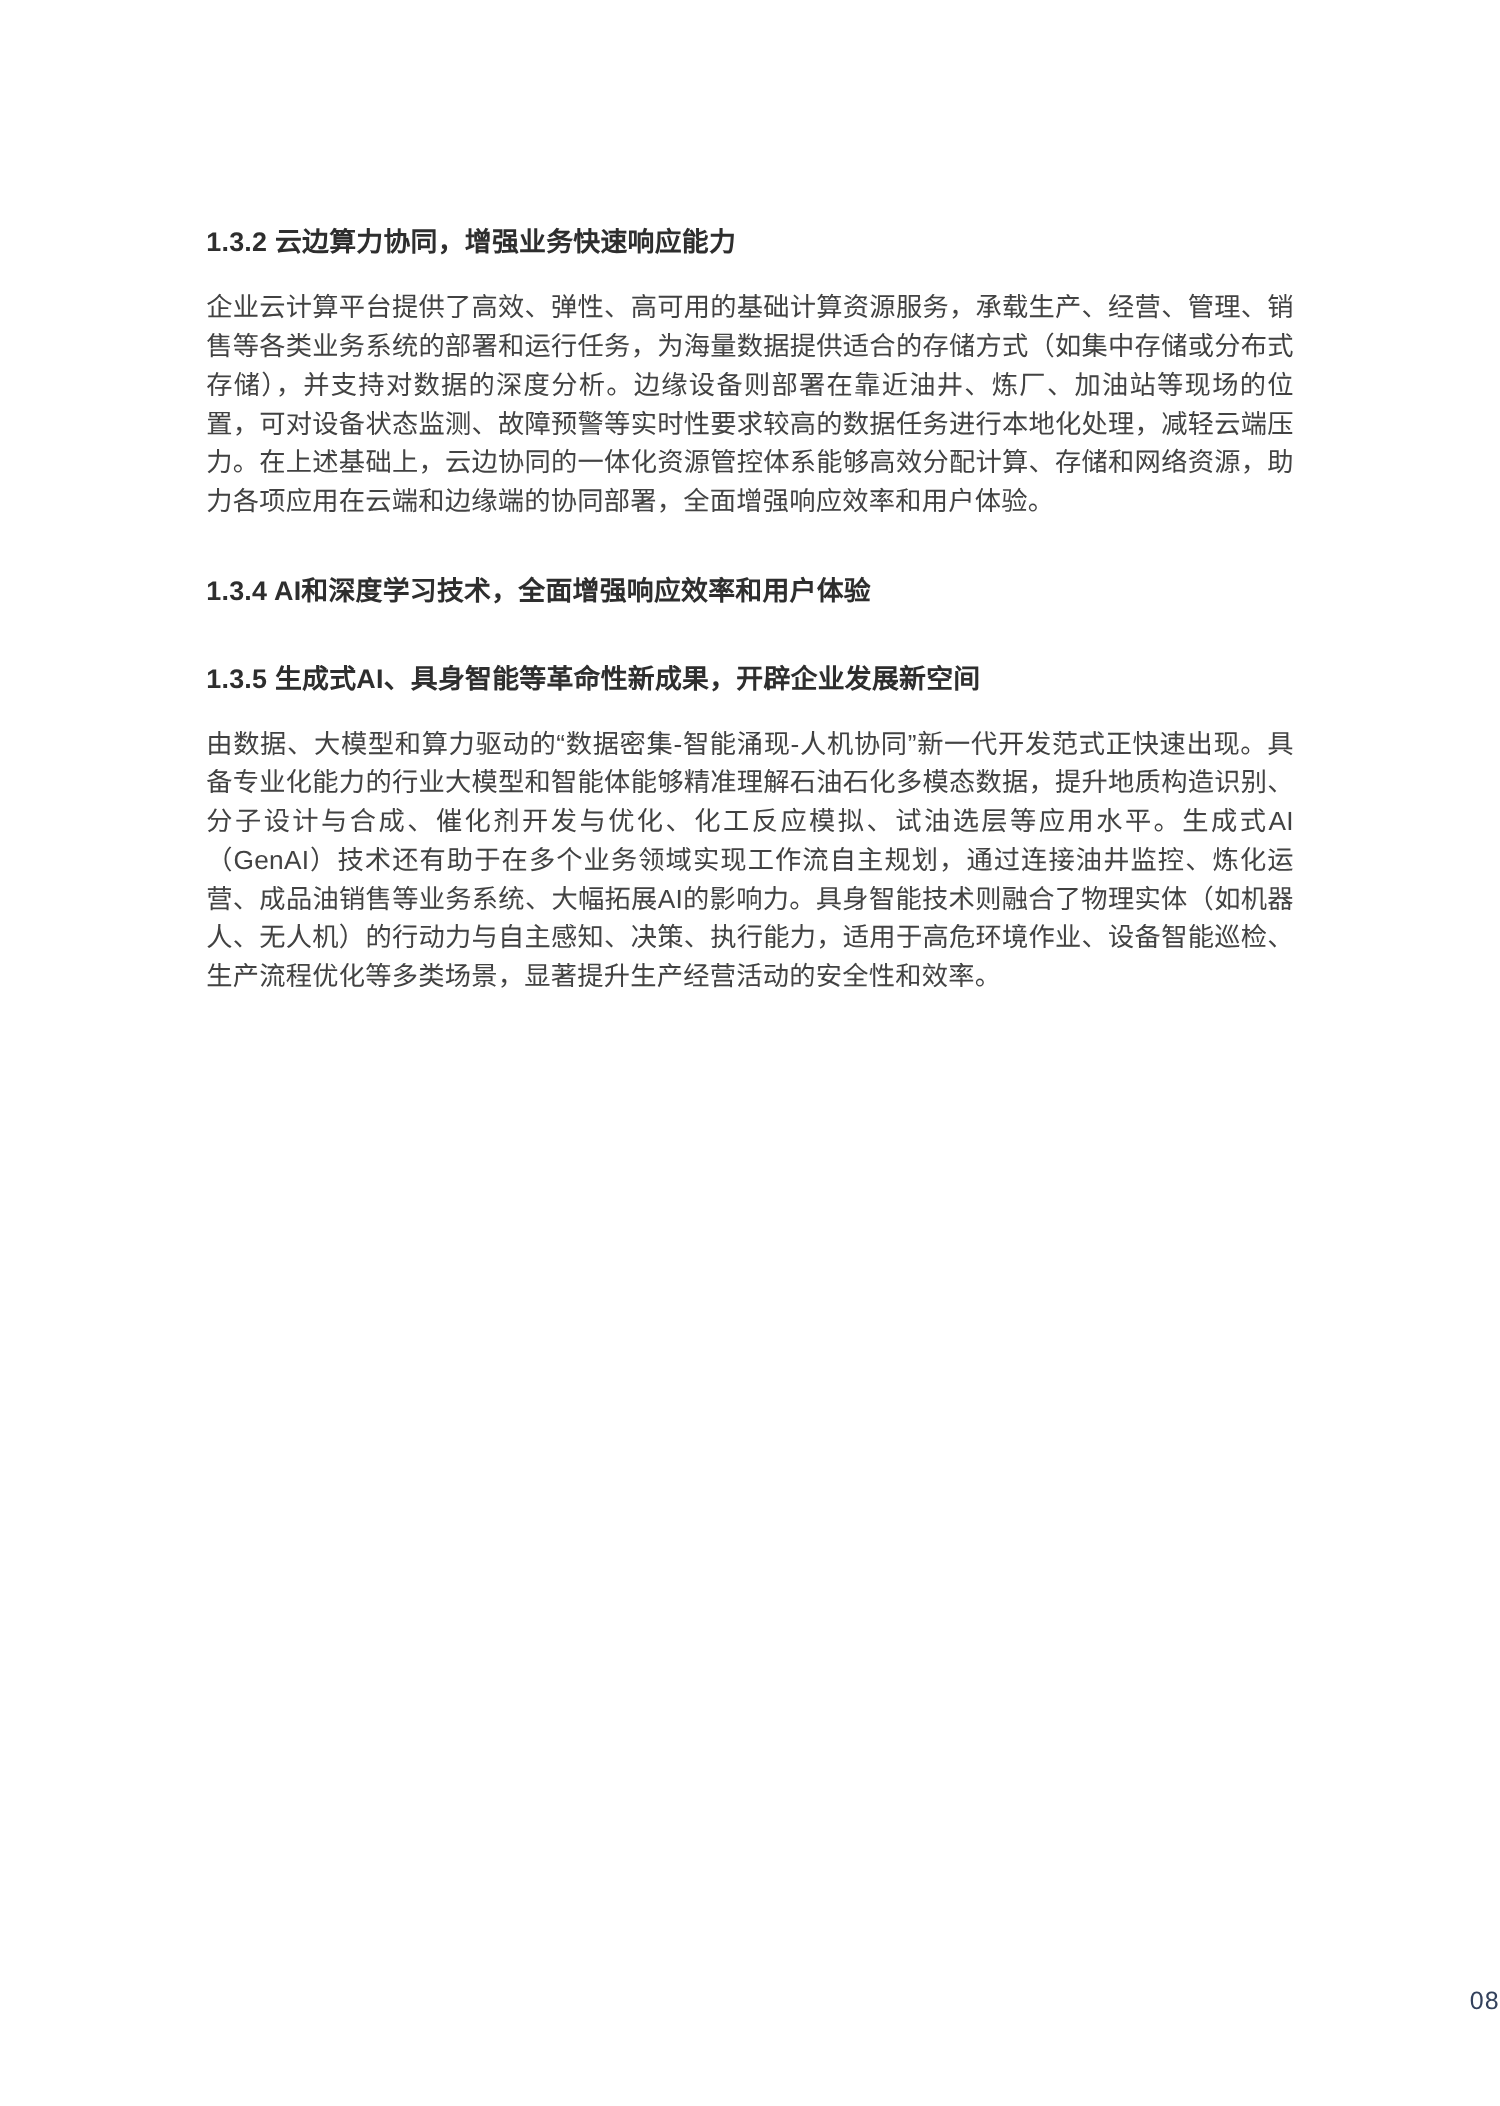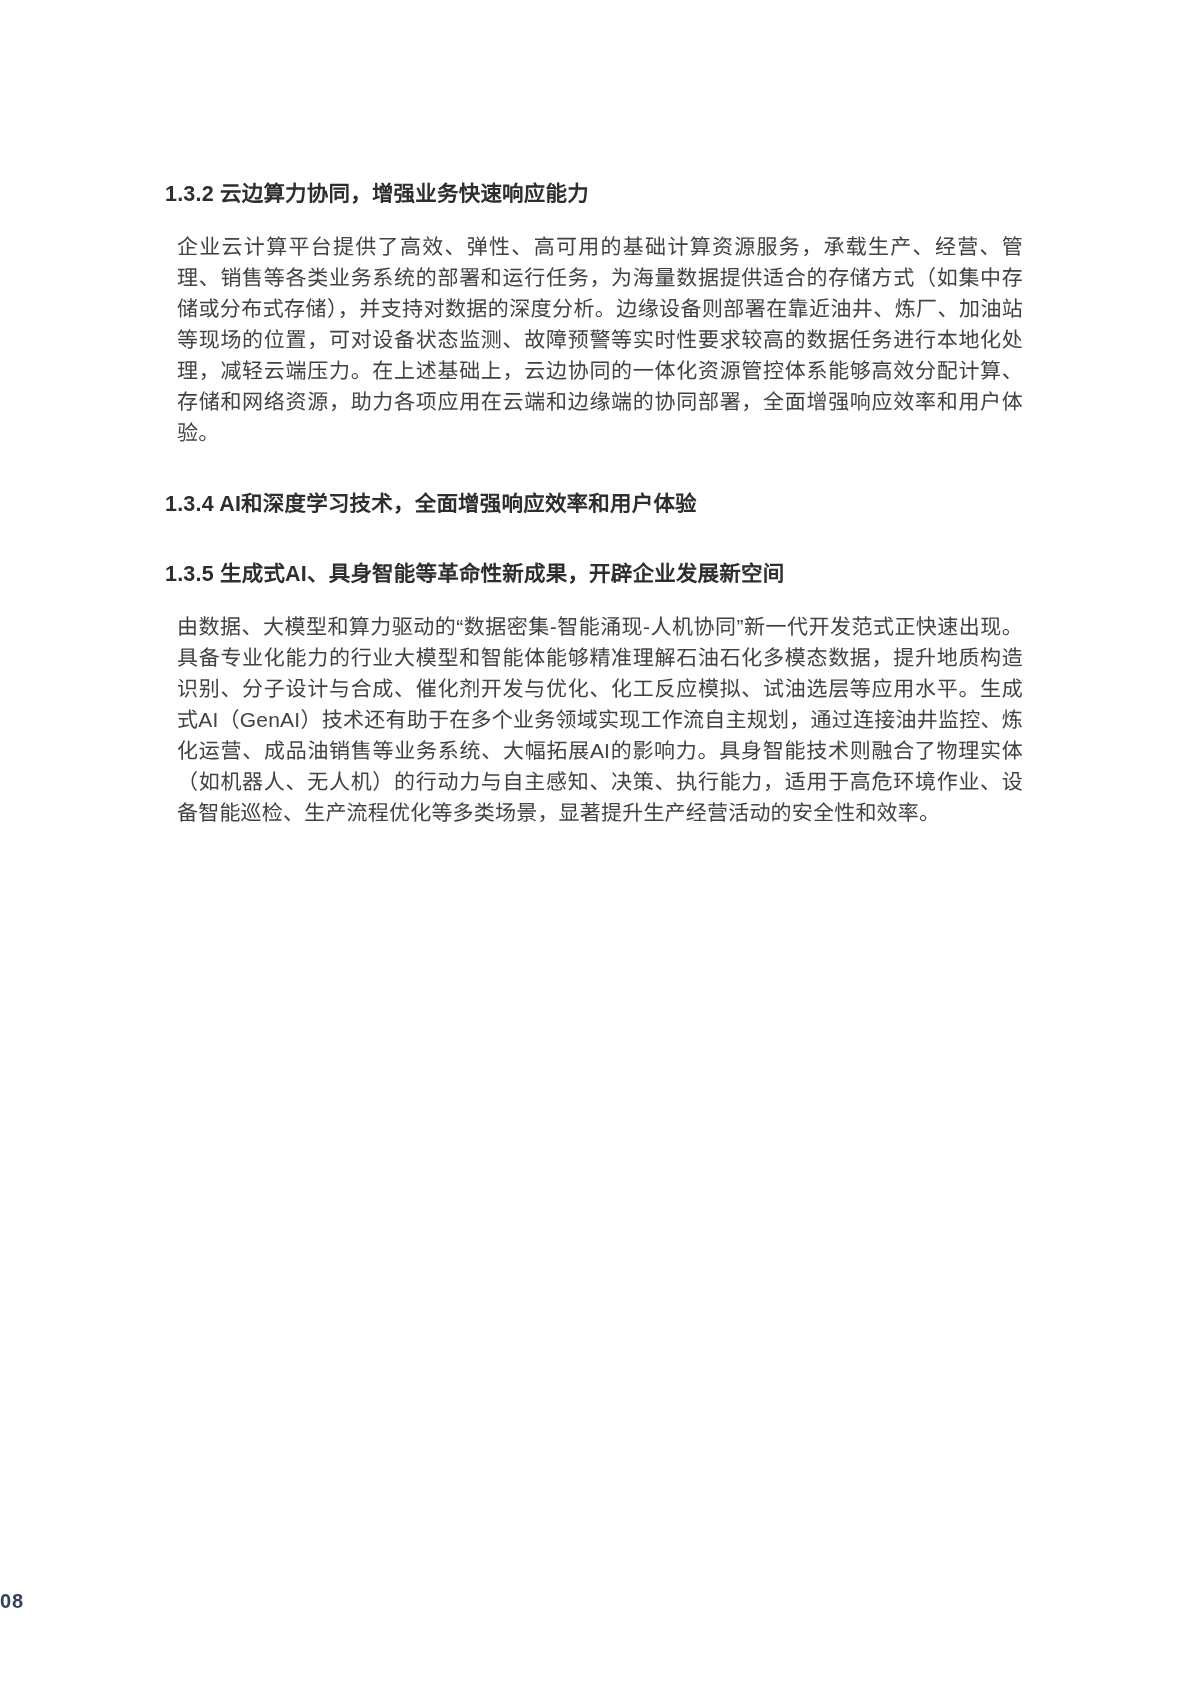--- a/index.html
+++ b/index.html
@@ -29,35 +29,35 @@
   .sec-h{
     margin:42px 0 23px 0;
     font-size:21.5px;
     font-weight:bold;
     color:var(--heading-color);
     letter-spacing:0.2px;
     line-height:28px;
   }
   section:first-child .sec-h{margin-top:0;}
   .sec-p{
-    margin:12px;
+    margin:0;
     font-size:21px;
     line-height:31px;
     color:var(--body-color);
     text-align:justify;
     text-justify:inter-ideograph;
     letter-spacing:0.2px;
   }
   .pagenum{
     position:absolute;
     left:0;right:0;
     top:1590px;
-    text-align:left;
+    text-align:right;
     font-size:20px;
-    font-weight:bold;
+    font-weight:normal;
     color:var(--page-number-color);
     letter-spacing:1px;
   }
 </style>
 </head>
 <body>
 
 <div class="page">
   <main class="content">
 

